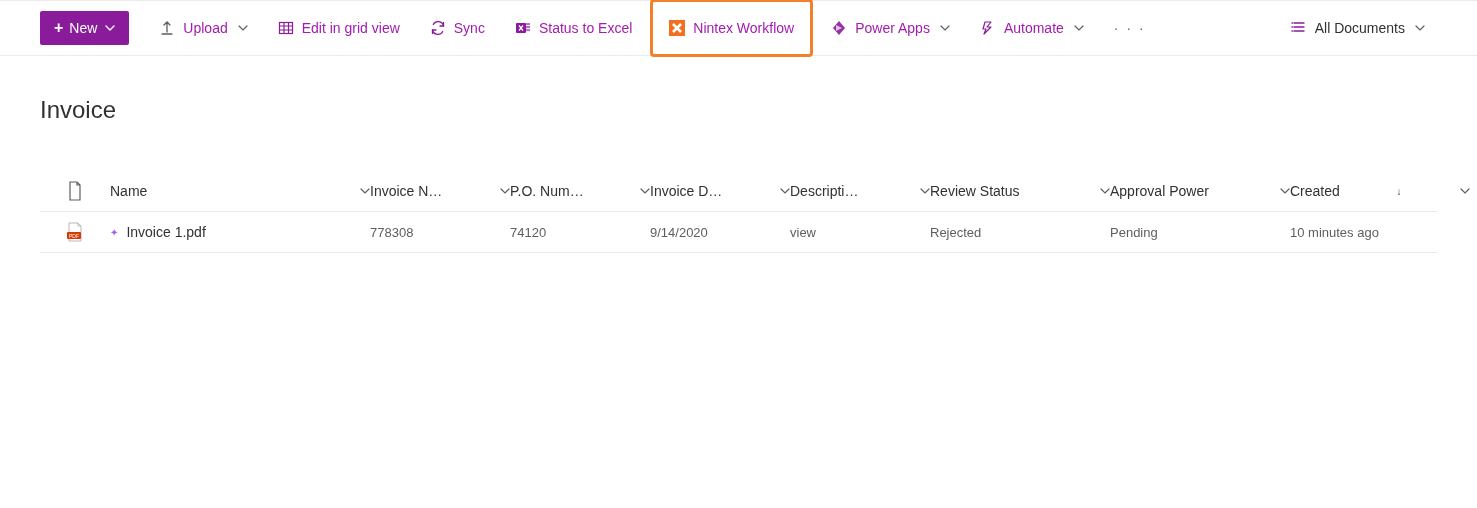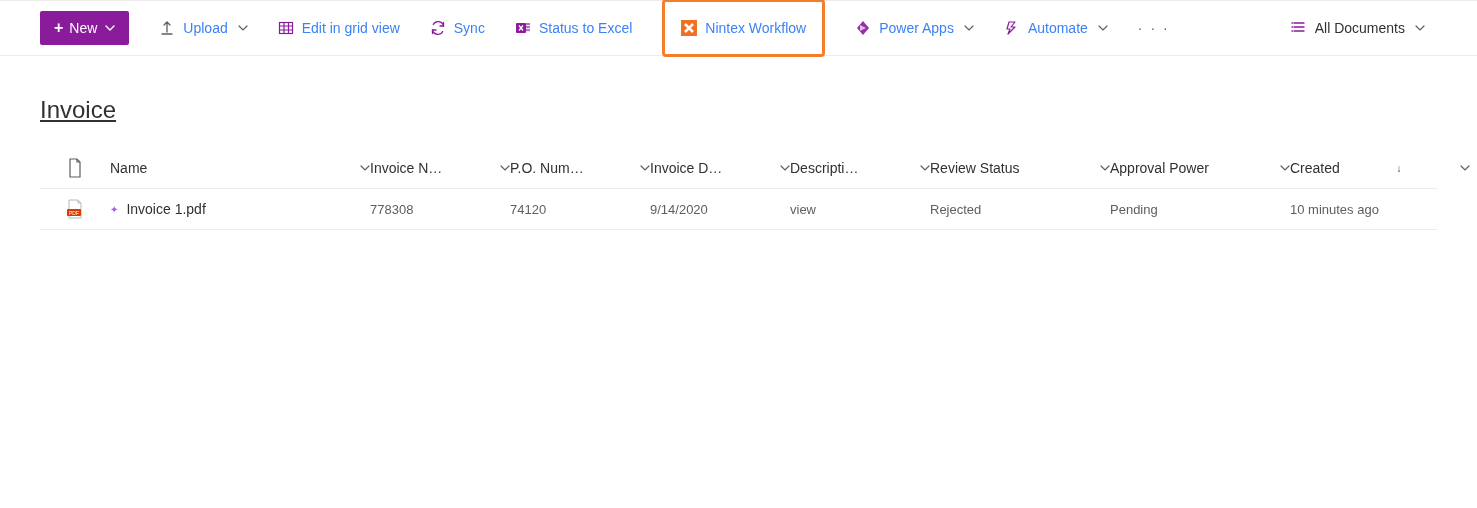--- a/index.html
+++ b/index.html
@@ -31,60 +31,59 @@
       font-size: 14px;
       cursor: pointer;
       margin-right: 12px;
     }
     .btn-new .plus { font-size: 16px; font-weight: 600; }
     .tb-item {
       display: inline-flex;
       align-items: center;
       gap: 8px;
       padding: 6px 12px;
-      color: #3b82f6;
+      color: #a21caf;
       cursor: pointer;
       white-space: nowrap;
     }
     .tb-item .ic { display: inline-flex; align-items: center; justify-content: center; }
     .chev {
       display: inline-block;
       margin-left: 2px;
     }
     .chev svg { display: block; }
     .highlight-box {
       border: 3px solid #f47f2b;
       border-radius: 4px;
       padding: 2px 4px;
       display: inline-flex;
       align-items: center;
       height: 58px;
-      margin: -4px 12px;
+      margin: -4px 0;
     }
     .ellipsis {
       padding: 6px 12px;
       cursor: pointer;
       letter-spacing: 2px;
       color: #605e5c;
     }
     .spacer { flex: 1; }
     .view-switch {
       display: inline-flex;
       align-items: center;
       gap: 8px;
       padding: 6px 12px;
       cursor: pointer;
       text-align: center;
     }
     .page-title {
       font-size: 24px;
       font-weight: 400;
-      margin: 40px 0 24px 40px;
+      margin: 40px 0 47px 40px;
       color: #323130;
-      text-decoration: underline;
     }
     .list {
       margin: 0 40px;
     }
     .list-header, .list-row {
       display: grid;
       grid-template-columns: 70px 260px 140px 140px 140px 140px 180px 180px 180px;
       align-items: center;
       border-bottom: 1px solid #edebe9;
       padding: 10px 0;

